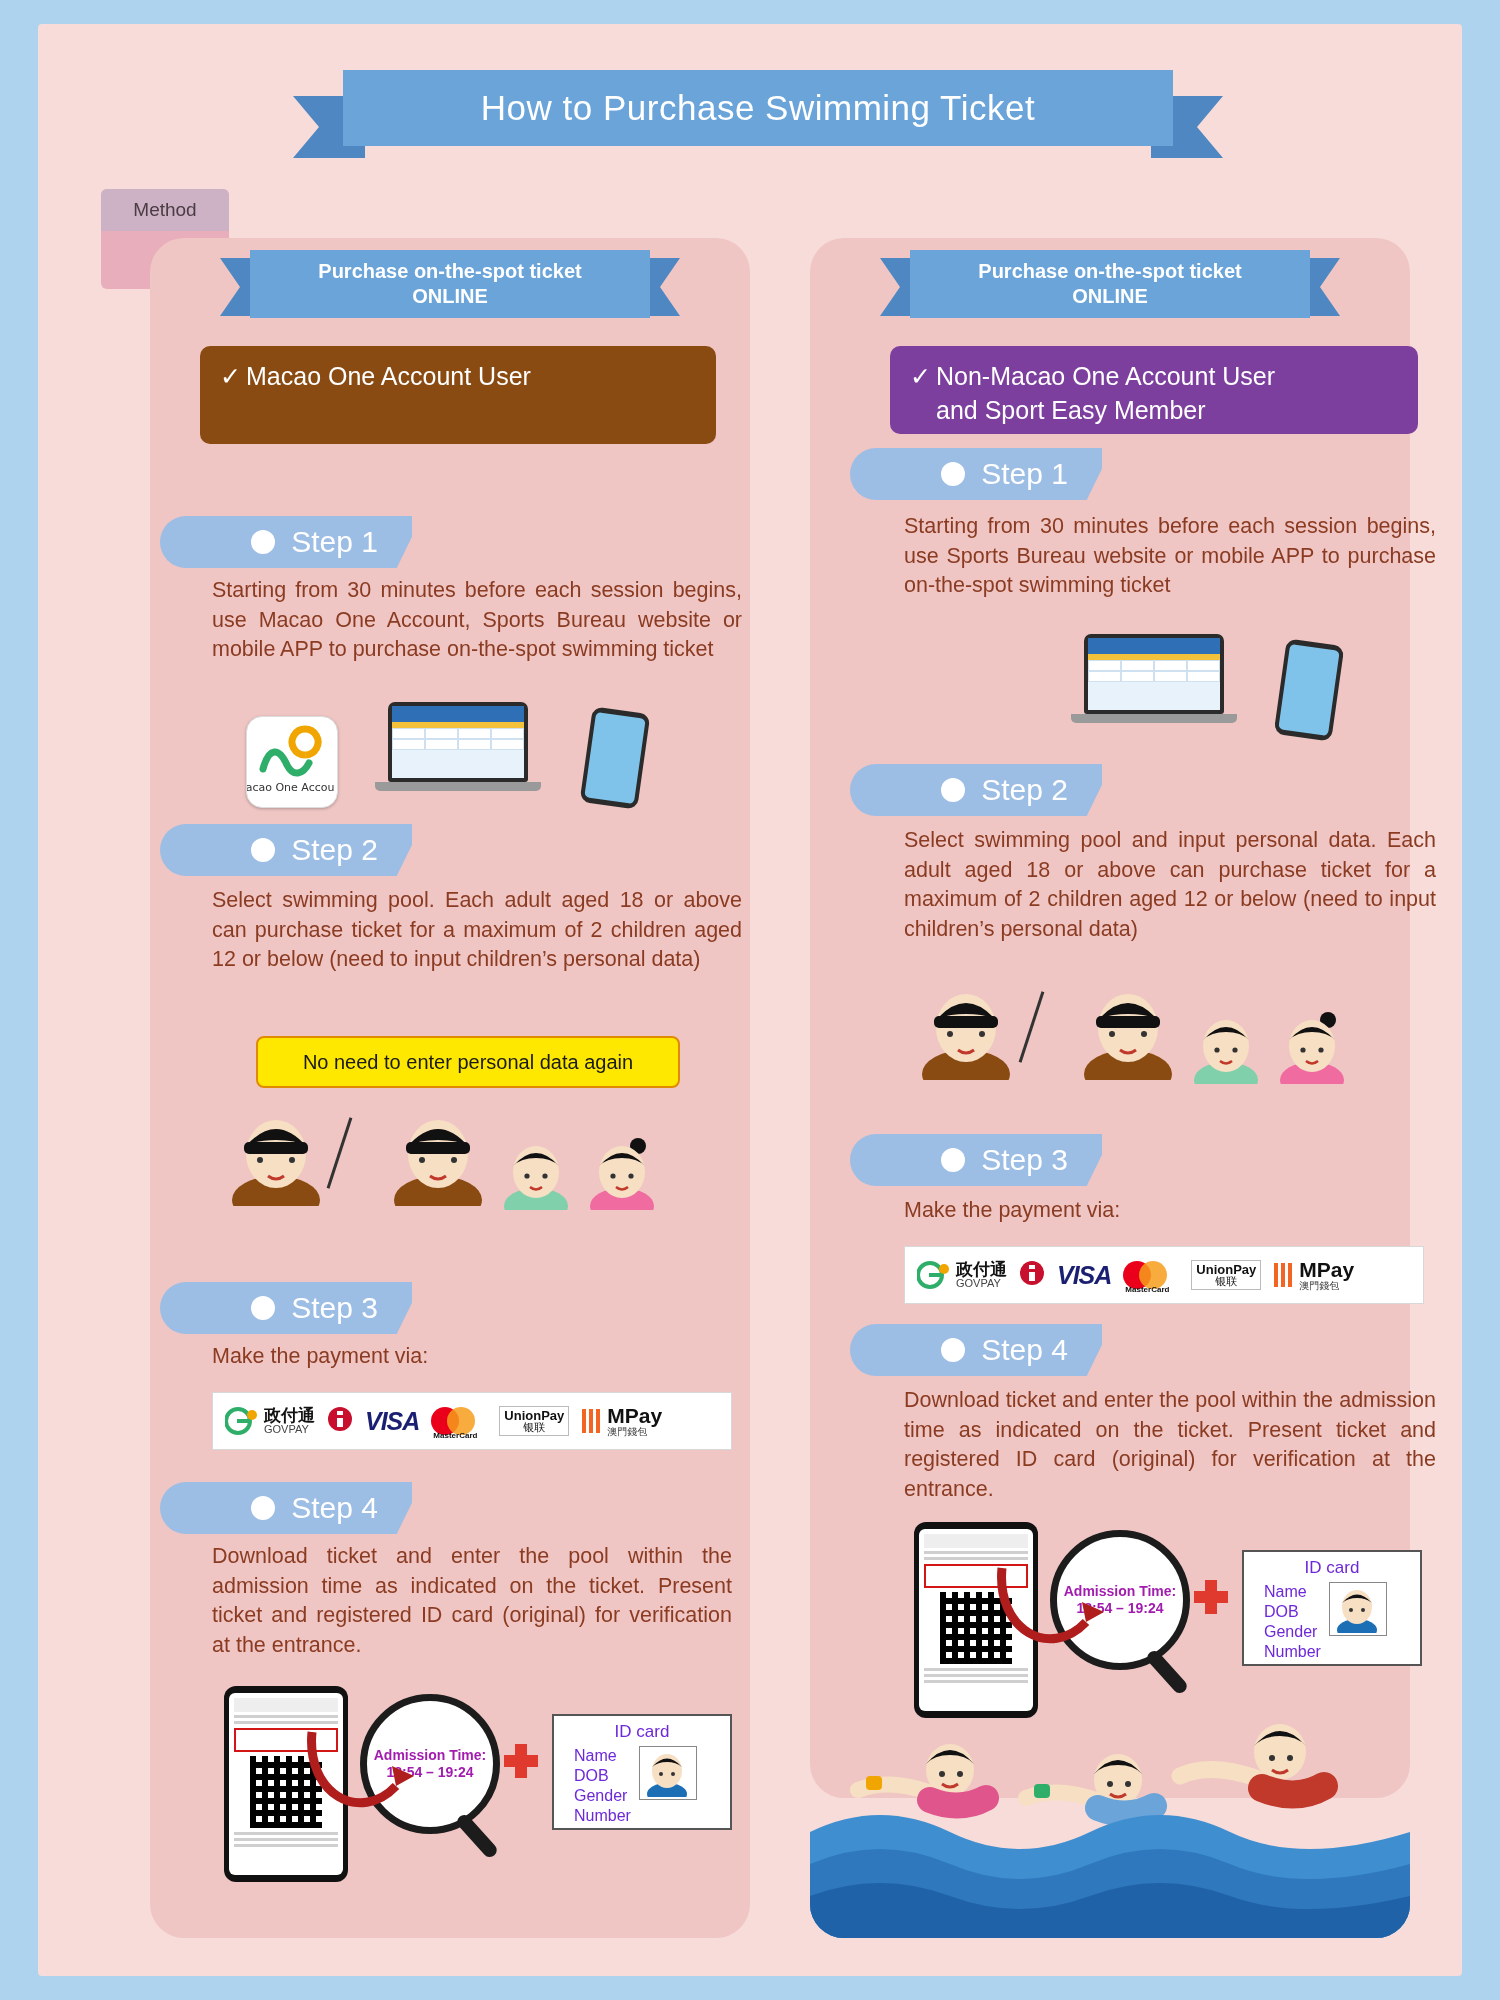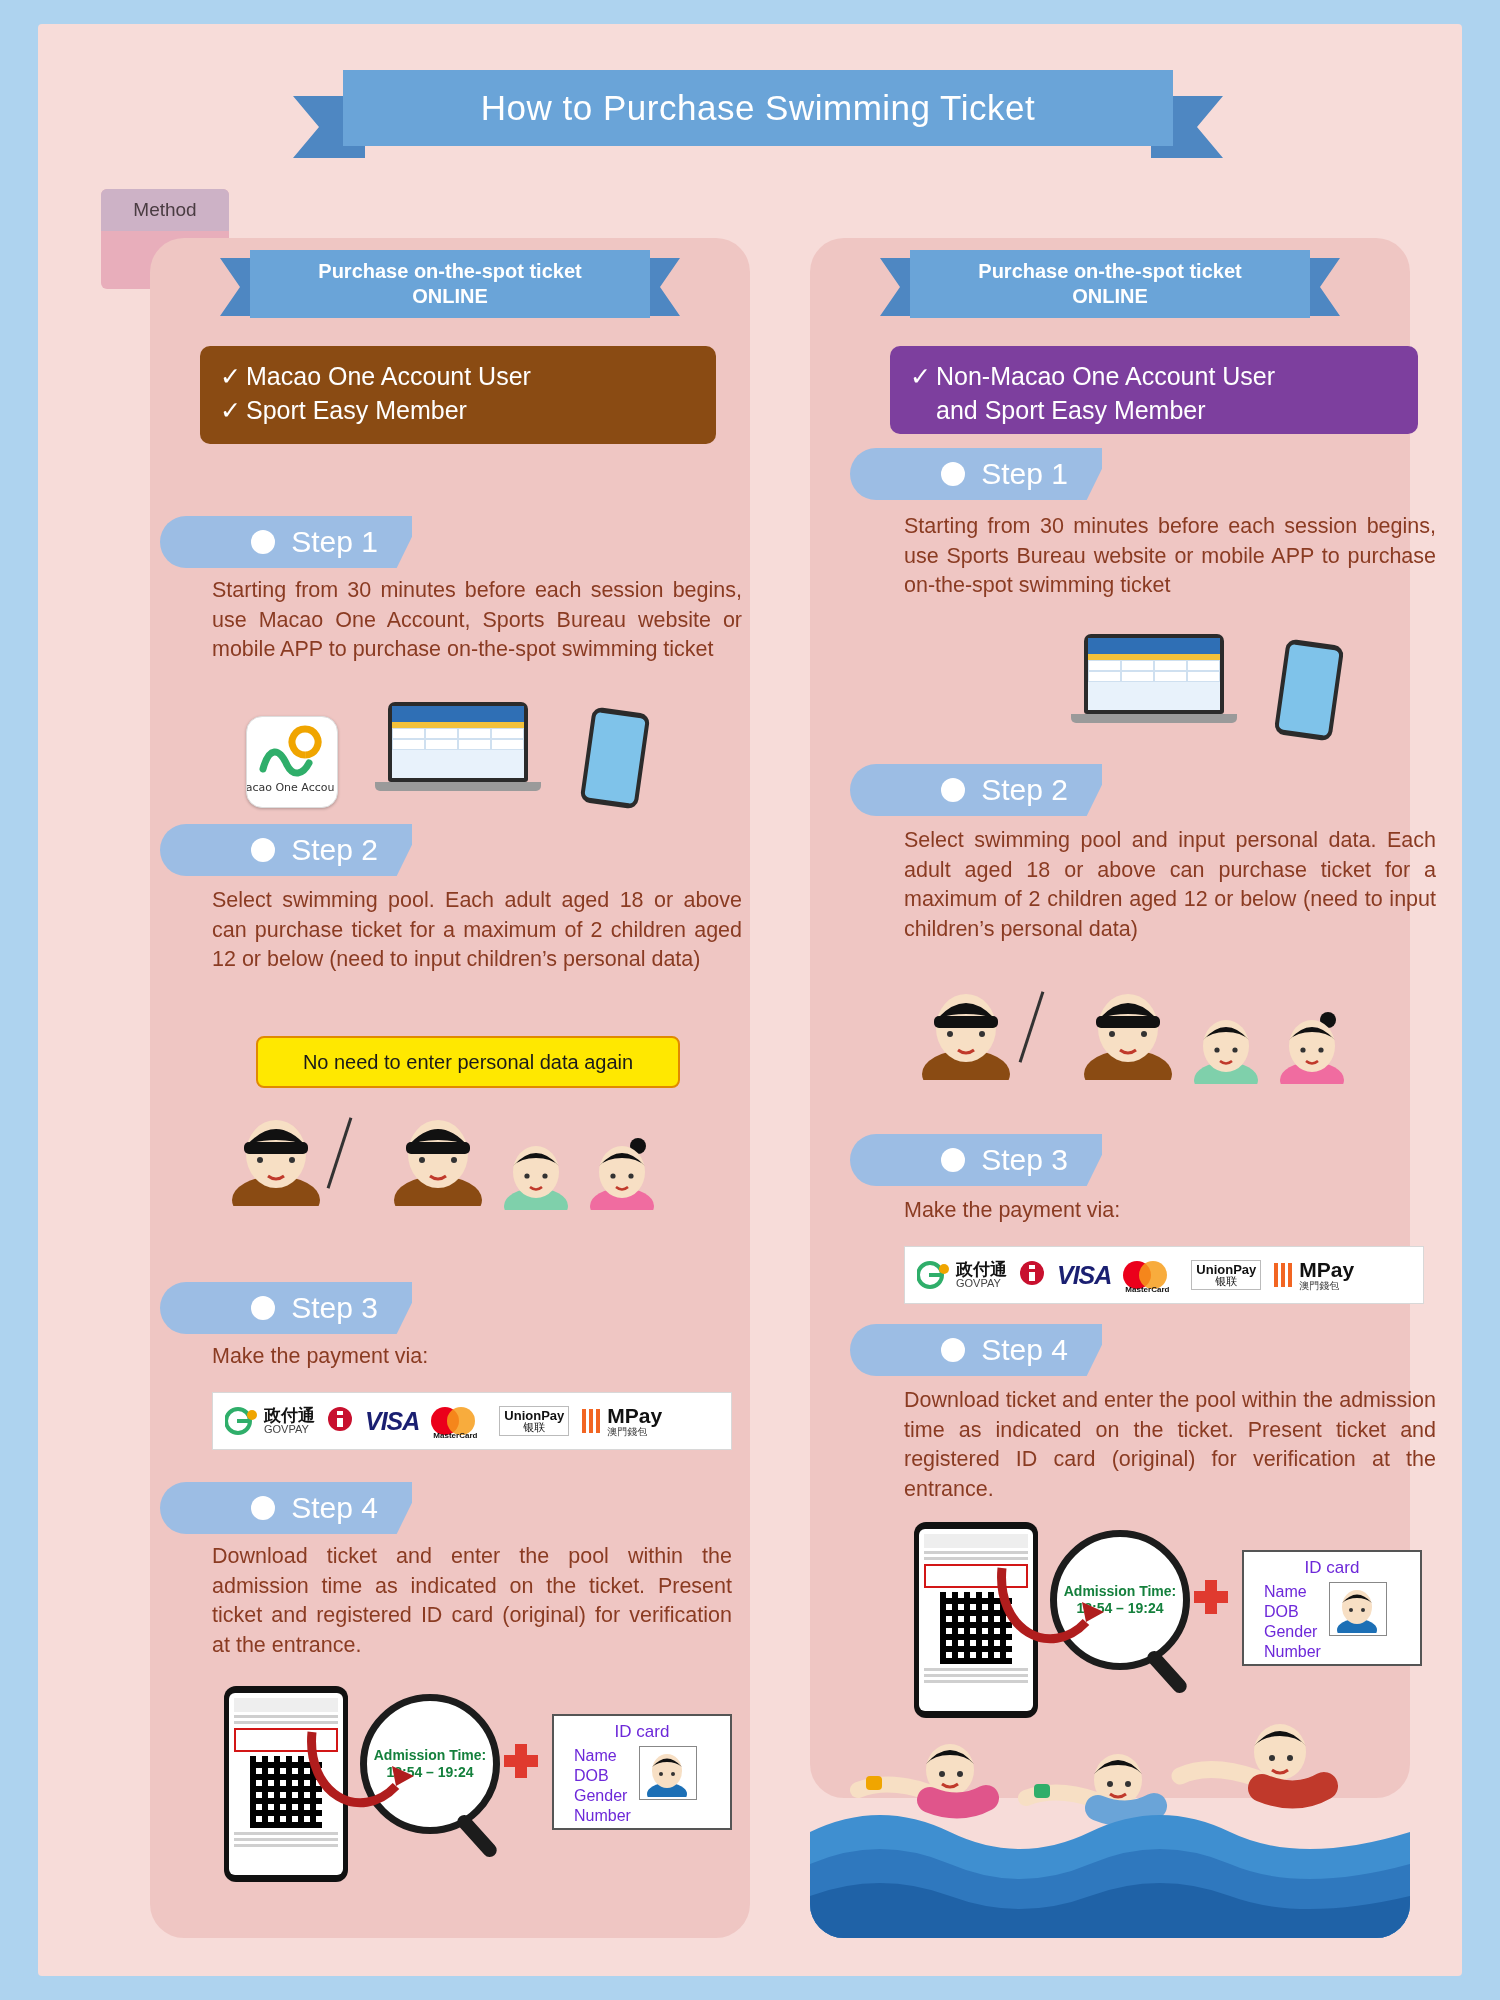--- a/index.html
+++ b/index.html
@@ -143,21 +143,21 @@
   .ticketphone .t-scr{background:#fff;width:100%;height:100%;border-radius:6px;padding:5px;box-sizing:border-box;overflow:hidden;}
   .tline{height:3px;background:#cfcfcf;margin:3px 0;}
   .tredbox{border:2px solid #d21616;height:20px;margin:4px 0;}
   .qr{width:72px;height:72px;margin:4px auto;background:
       repeating-linear-gradient(90deg,#000 0 6px,#fff 6px 12px),
       repeating-linear-gradient(0deg,#000 0 6px,transparent 6px 12px);
       background-blend-mode:multiply;}
   .magnifier{
     position:absolute;border:7px solid #1c1c1c;border-radius:50%;background:#fff;
     display:flex;flex-direction:column;align-items:center;justify-content:center;
-    color:#15803d;font-size:14px;font-weight:bold;line-height:1.25;text-align:center;
+    color:#a21caf;font-size:14px;font-weight:bold;line-height:1.25;text-align:center;
   }
   .mag-handle{position:absolute;width:14px;height:52px;background:#1c1c1c;border-radius:7px;transform:rotate(-42deg);}
   .redcross{position:absolute;}
   .redcross i{position:absolute;background:#e03a2f;}
   .idcard{
     position:absolute;border:2px solid #555;background:#fff;
     font-size:16px;color:#6d28d9;padding:6px 20px;box-sizing:border-box;
   }
   .idcard .title{text-align:center;font-size:17px;margin-bottom:4px;}
   .idcard .body{display:flex;gap:8px;}
@@ -191,23 +191,20 @@
     <div class="tail right"></div>
     <div class="main">
       <span>Purchase on-the-spot ticket</span>
       <span>ONLINE</span>
     </div>
   </div>
 
   <div class="typebox brown" style="left:162px;top:322px;width:516px;height:98px;">
     <div>
       <span class="chk">✓</span><span>Macao One Account User</span>
-    </div>
-    <div>
-      <span class="chk">✓</span><span>Sport Easy Member</span>
     </div>
   </div>
 
   <div class="stephead" style="left:122px;top:492px;width:250px;">
     <div class="bar" style="width:218px;">
       <div class="dot"></div>
       <div class="lbl">Step 1</div>
     </div>
     <div class="arrow" style="left:218px;"></div>
   </div>

